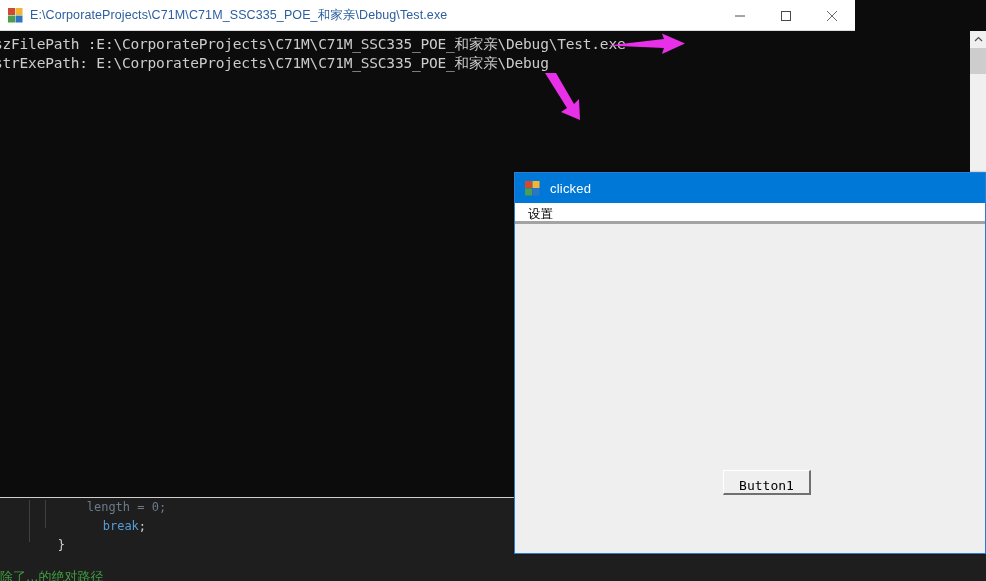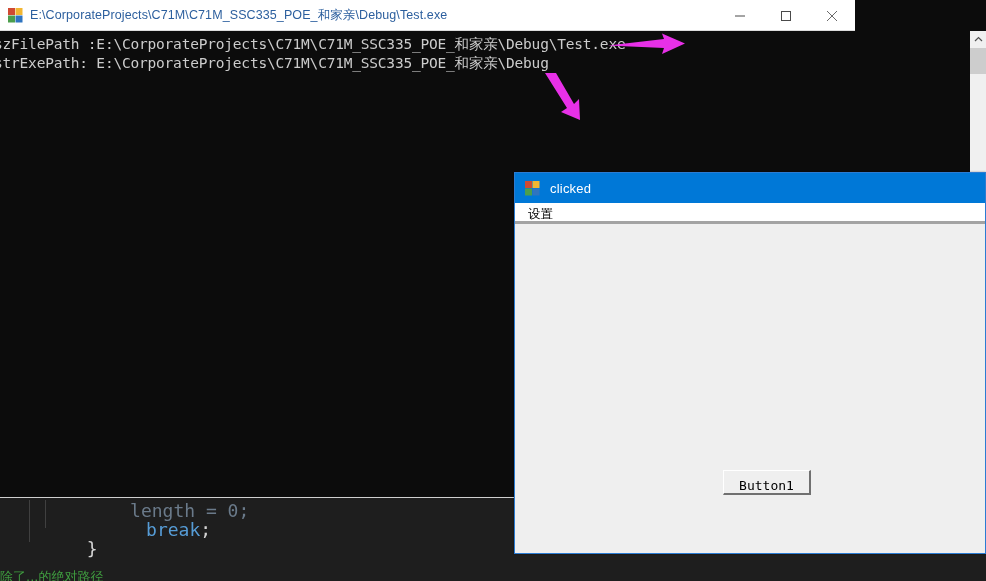--- a/index.html
+++ b/index.html
@@ -20,21 +20,21 @@
   #editor-bg {
     position: absolute;
     left: 0; top: 0;
     width: 986px; height: 581px;
     background: #1e1e1e;
     overflow: hidden;
   }
   .code-line {
     position: absolute;
     font-family: "DejaVu Sans Mono", "Liberation Mono", monospace;
-    font-size: 18px;
+    font-size: 12px;
     white-space: pre;
     color: #d4d4d4;
   }
   .cl-guide {
     position: absolute;
     width: 1px;
     background: #404040;
   }
   .tok-kw { color: #569cd6; }
   .tok-punc { color: #d4d4d4; }

